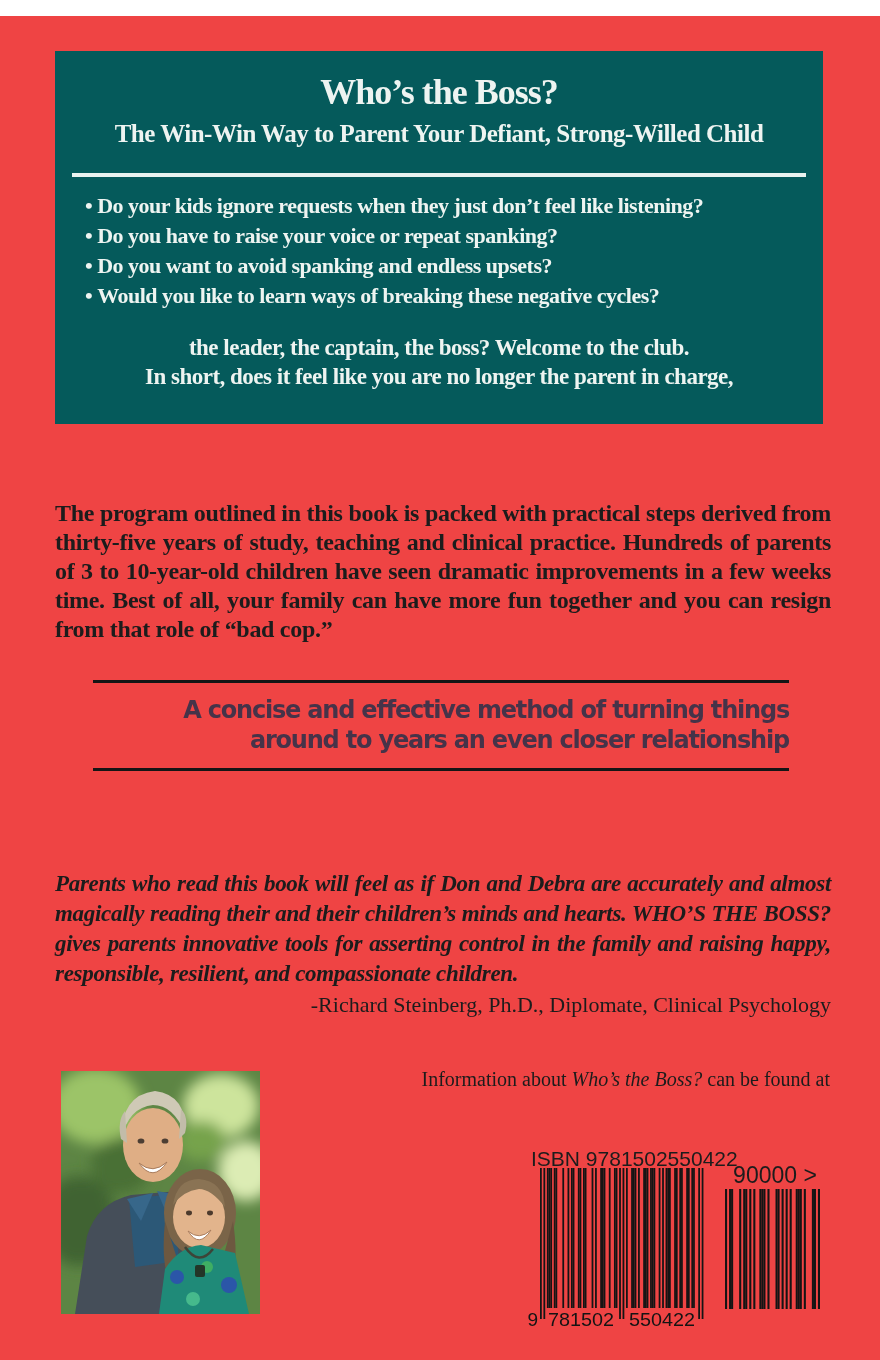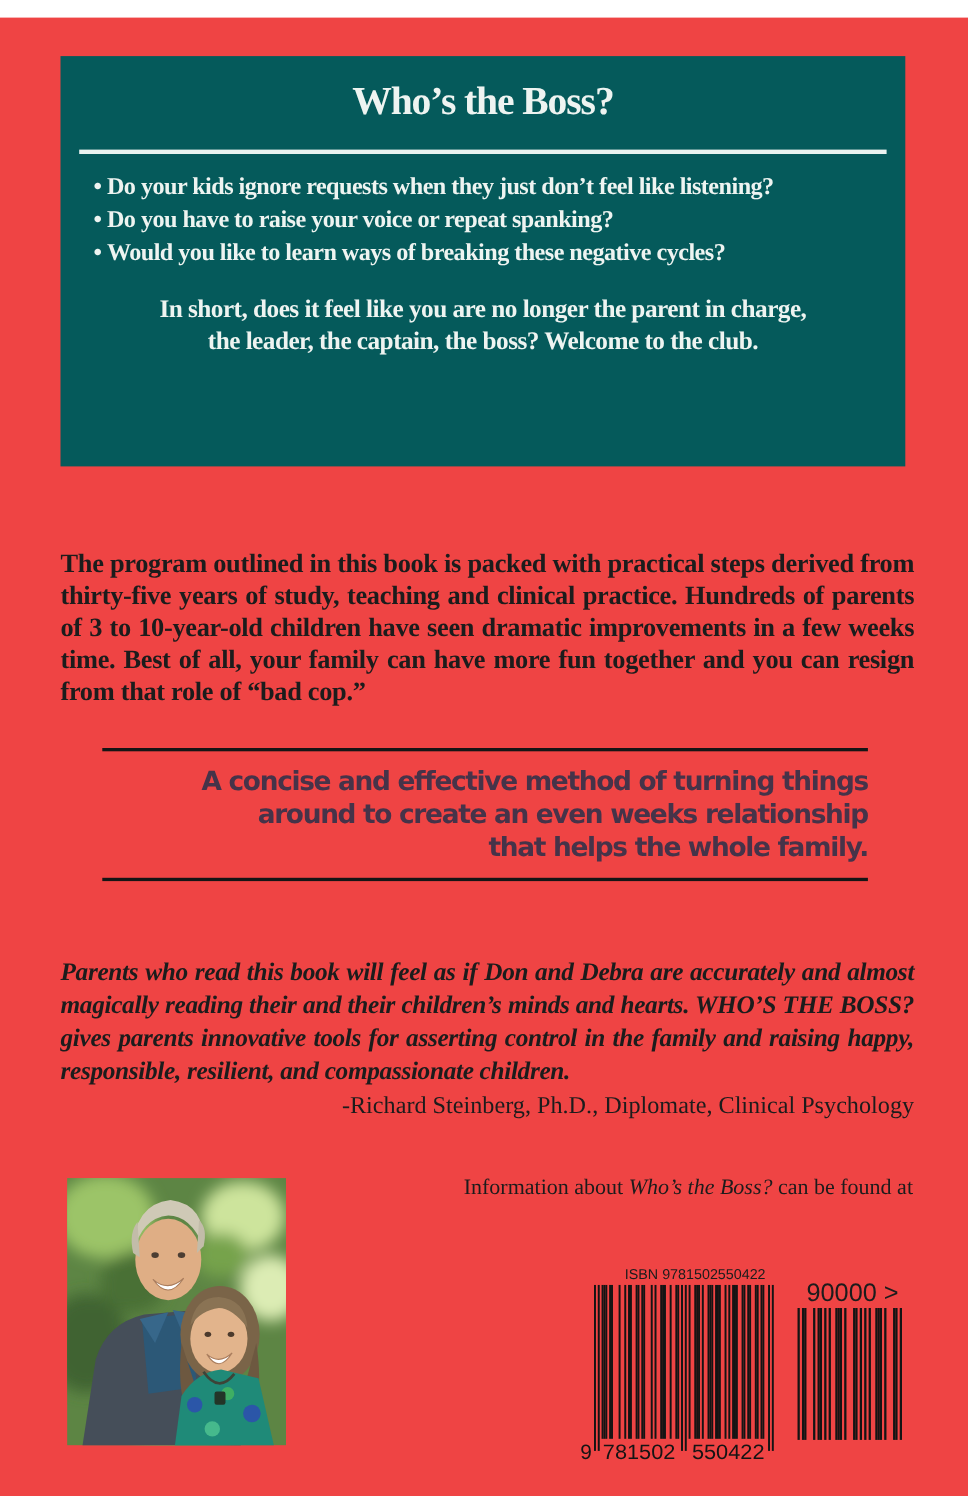--- a/index.html
+++ b/index.html
@@ -45,52 +45,53 @@
   .info .line1 { font-size:20px; line-height:26px; white-space:nowrap; }
   .info .it { font-style:italic; }
   .info .line2 { font-weight:bold; font-size:22px; line-height:28px; margin-top:12px; }
 
   
   .photo { position:absolute; left:61px; top:1055px; width:199px; height:243px; }
 
   
   .barcode { position:absolute; left:527px; top:1133px; width:312px; height:195px;
              font-family:"Liberation Sans", sans-serif; }
-  .bc-isbn { position:absolute; left:17px; top:0; width:176px; text-align:center;
-             font-size:13px; line-height:19px; white-space:nowrap; }
+  .bc-isbn { position:absolute; left:4px; top:0; width:176px; text-align:left;
+             font-size:21px; line-height:19px; white-space:nowrap; }
   .bc-main { position:absolute; left:0; top:19px; }
   .bc-sup-label { position:absolute; left:196px; top:13px; width:104px; text-align:center;
                   font-size:23px; line-height:26px; white-space:nowrap; }
   .bc-sup { position:absolute; left:196px; top:40px; }
 </style>
 </head>
 <body>
 
 <div class="page">
 
   <div class="header-box" style="background: rgb(5, 90, 91); color: rgb(238, 244, 241);">
     <div class="hb-title">Who’s the Boss?</div>
+    <div class="hb-sub">The Win-Win Way to Parent Your Defiant, Strong-Willed Child</div>
     <div class="hb-rule"></div>
     <ul class="hb-bullets">
       <li>Do your kids ignore requests when they just don’t feel like listening?</li>
       <li>Do you have to raise your voice or repeat spanking?</li>
+      <li>Do you want to avoid spanking and endless upsets?</li>
       <li>Would you like to learn ways of breaking these negative cycles?</li>
     </ul>
     <div class="hb-inshort">
+      <div>the leader, the captain, the boss? Welcome to the club.</div>
       <div>In short, does it feel like you are no longer the parent in charge,</div>
-      <div>the leader, the captain, the boss? Welcome to the club.</div>
     </div>
   </div>
 
   <div class="program">The program outlined in this book is packed with practical steps derived from thirty-five years of study, teaching and clinical practice. Hundreds of parents of 3 to 10-year-old children have seen dramatic improvements in a few weeks time. Best of all, your family can have more fun together and you can resign from that role of “bad cop.”</div>
 
   <div class="tagline" style="color: rgb(70, 51, 73);">
     <div>A concise and effective method of turning things</div>
-    <div>around to create an even weeks relationship</div>
-    <div>that helps the whole family.</div>
+    <div>around to years an even closer relationship</div>
   </div>
 
   <div class="testimonial">
     <div class="t-quote">Parents who read this book will feel as if Don and Debra are accurately and almost magically reading their and their children’s minds and hearts. WHO’S THE BOSS? gives parents innovative tools for asserting control in the family and raising happy, responsible, resilient, and compassionate children.</div>
     <div class="t-attr">-Richard Steinberg, Ph.D., Diplomate, Clinical Psychology</div>
   </div>
 
   <svg class="photo" viewBox="0 0 199 243" xmlns="http://www.w3.org/2000/svg">
     <defs>
       <filter id="blur1" x="-30%" y="-30%" width="160%" height="160%">

